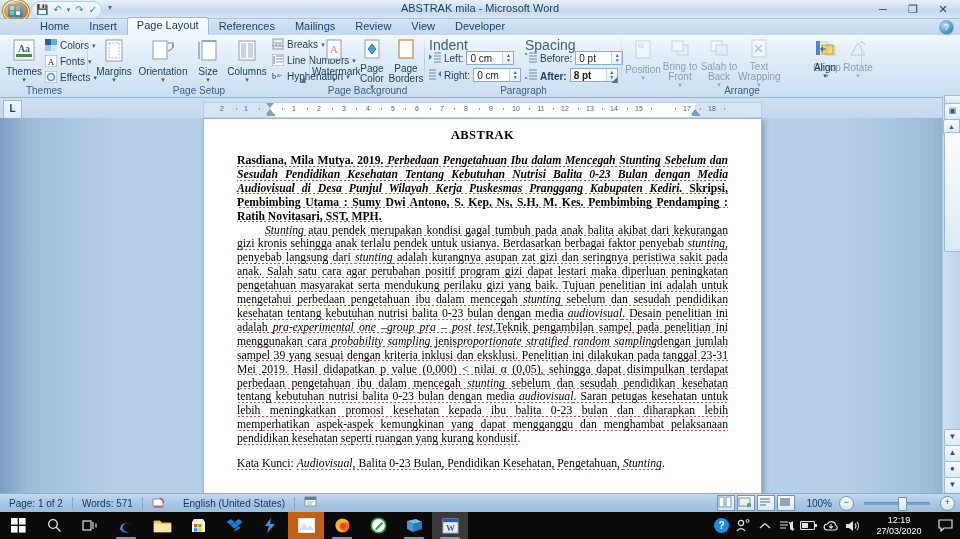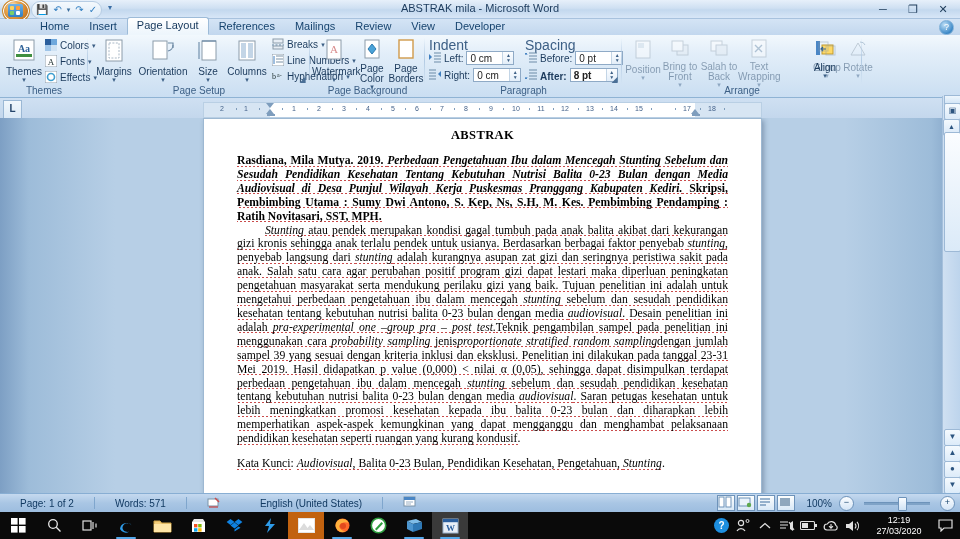--- a/index.html
+++ b/index.html
@@ -207,21 +207,21 @@
   .vs-split{position:absolute;left:1px;top:-1px;width:15px;height:7px;background:linear-gradient(180deg,#eef6fd,#d4e6f6);border:1px solid #9db9d6;}
   .vs-obj{position:absolute;left:1px;width:15px;height:15px;background:linear-gradient(180deg,#f5fafe,#dcebf9);border:1px solid #9db9d6;border-radius:2px;font-size:8px;text-align:center;line-height:13px;color:#2c5580;}
 
   
   .statusbar{
     position:absolute;left:0;right:0;bottom:0;height:18px;
     background:linear-gradient(180deg,#c5d9ef 0%,#a9c6e4 50%,#9dbddf 100%);
     border-top:1px solid #88aed3;
     display:flex;align-items:center;font-size:10px;color:#123a62;
   }
-  .sb-item{padding:0 20px;height:18px;display:flex;align-items:center;gap:4px;white-space:nowrap;}
+  .sb-item{padding:0 9px;height:18px;display:flex;align-items:center;gap:4px;white-space:nowrap;}
   .sb-div{width:1px;height:12px;background:#7fa6cd;}
   .sb-right{margin-left:auto;display:flex;align-items:center;gap:0;padding-right:5px;}
   .view-ic{width:16px;height:14px;margin:0 1px;border:1px solid #6e93ba;background:linear-gradient(180deg,#fdfefe,#d8e8f7);position:relative;}
   .zoomtxt{padding:0 7px 0 10px;font-size:10px;}
   .zoomslider{position:relative;width:86px;height:14px;display:flex;align-items:center;}
   .zoomslider .track{position:absolute;left:10px;right:10px;top:6px;height:2px;background:#7fa3c7;border-top:1px solid #6d93ba;}
   .zoomslider .thumb{position:absolute;left:44px;top:1px;width:7px;height:12px;background:linear-gradient(180deg,#fbfdff,#cfe2f4);border:1px solid #6e93ba;border-radius:1px;}
   .zoombtn{width:13px;height:13px;border-radius:50%;border:1px solid #6e93ba;background:linear-gradient(180deg,#fbfdff,#d4e5f6);font-size:9px;line-height:11px;text-align:center;color:#19466f;}
   .spell-ic{position:relative;width:13px;height:12px;}
 

